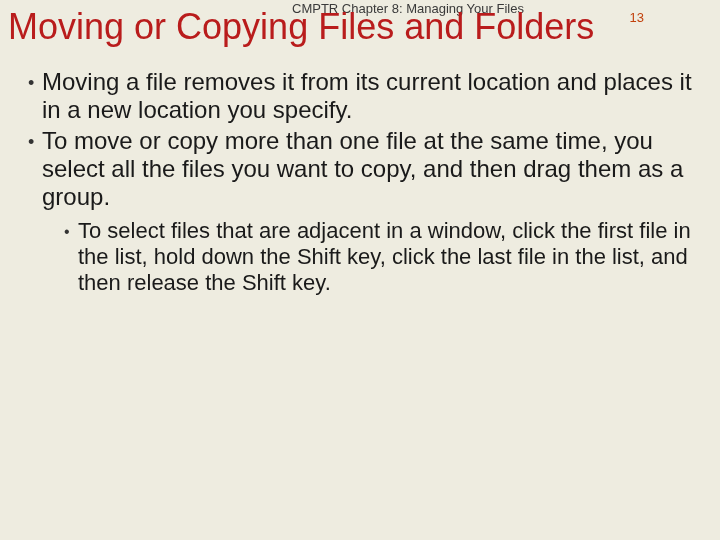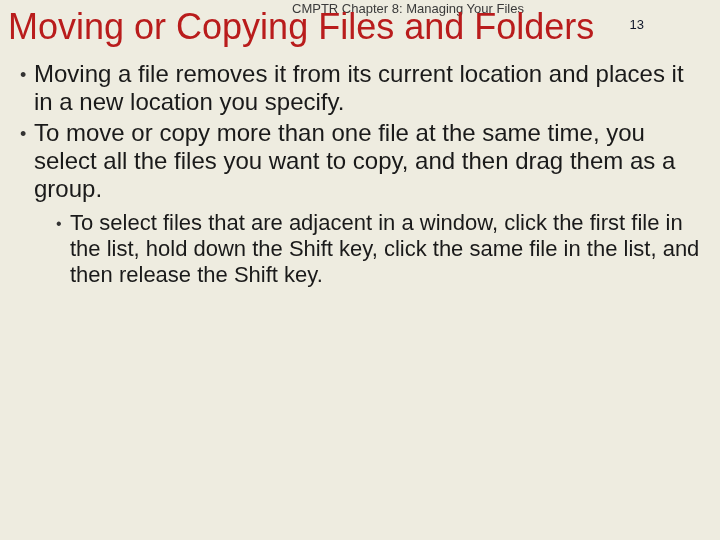--- a/index.html
+++ b/index.html
@@ -24,40 +24,40 @@
   }
   .chapter-label {
     position: absolute;
     top: 1px;
     left: 280px;
     font-size: 13px;
     color: #3a3a3a;
   }
   .page-number {
     position: absolute;
-    top: 17px;
+    top: 10px;
     right: 64px;
     font-size: 13px;
-    color: #0f172a;
+    color: #c2410c;
   }
   .title {
     position: absolute;
     top: 6px;
     left: -4px;
     font-size: 36px;
     font-weight: 400;
     color: #b91c1c;
     white-space: nowrap;
     text-align: right;
   }
   .content {
     padding-top: 10px;
   }
   ul.main {
-    margin: 0;
+    margin: 8px;
     padding-left: 8px;
     list-style: none;
   }
   ul.main > li {
     position: relative;
     padding-left: 14px;
     font-size: 24px;
     line-height: 1.18;
     margin-bottom: 2px;
   }
@@ -102,19 +102,19 @@
     <div class="page-number">13</div>
     <div class="title">Moving or Copying Files and Folders</div>
   </div>
 
   <div class="content">
     <ul class="main">
       <li>Moving a file removes it from its current location and places it in a new location you specify.</li>
       <li>
         <span>To move or copy more than one file at the same time, you select all the files you want to copy, and then drag them as a group.</span>
         <ul class="sub">
-          <li>To select files that are adjacent in a window, click the first file in the list, hold down the Shift key, click the same file in the list, and then release the Shift key.</li>
+          <li>To select files that are adjacent in a window, click the first file in the list, hold down the Shift key, click the last file in the list, and then release the Shift key.</li>
         </ul>
       </li>
     </ul>
   </div>
 
 </div>
 
 </body></html>

